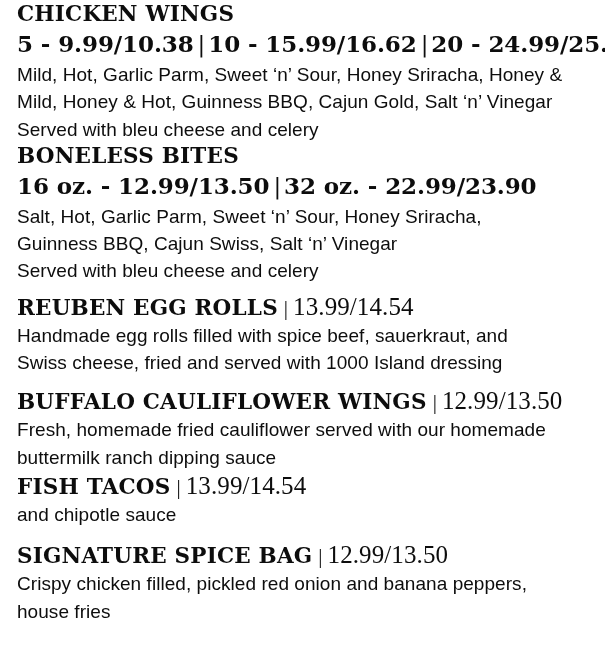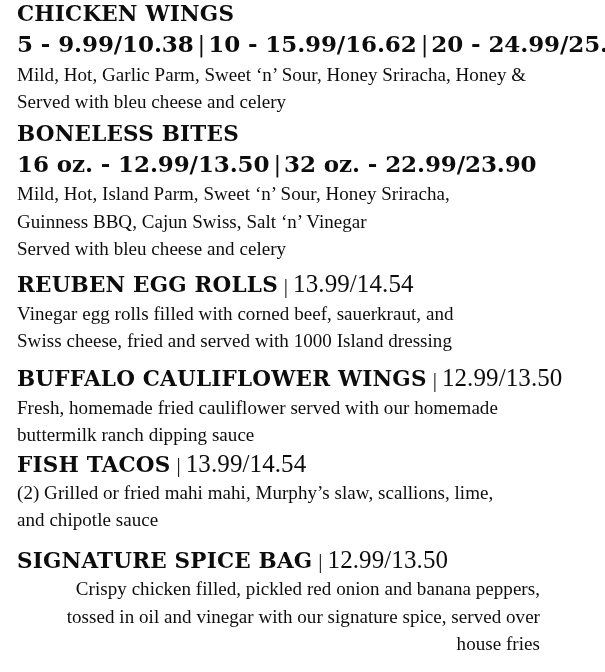--- a/index.html
+++ b/index.html
@@ -17,25 +17,25 @@
   }
   .menu {
     padding: 1px 8px 0 17px;
     box-sizing: border-box;
     width: 548px;
   }
   .section {
     margin: 0;
   }
   .sec-wings   { margin-top: 0px; }
-  .sec-boneless{ margin-top: 5px; }
+  .sec-boneless{ }
   .sec-reuben  { margin-top: 7px; }
   .sec-cauli   { margin-top: 9px; }
   .sec-tacos   { margin-top: 0; }
-  .sec-spice   { margin-top: 11px; text-align: right; }
+  .sec-spice   { margin-top: 11px; }
 
   .heading {
     font-family: "DejaVu Serif", "Liberation Serif", serif;
     font-weight: bold;
     font-size: 21.5px;
     letter-spacing: 0.2px;
     line-height: 1.22;
     margin: 0;
     white-space: nowrap;
   }
@@ -67,87 +67,86 @@
     letter-spacing: -0.1px;
     line-height: 1.42;
     margin: 1px 0 0 0;
     white-space: nowrap;
   }
   .price-line .bar {
     font-weight: normal;
     padding: 0 3px 0 4px;
   }
   .desc {
-    font-family: Liberation Serif, serif;
+    font-family: Liberation Sans, sans-serif;
     font-weight: normal;
     font-size: 19px;
     line-height: 1.385;
     margin: 1px 0 0 0;
     letter-spacing: 0.05px;
     white-space: nowrap;
   }
 </style>
 </head>
 <body>
 
 <div class="menu">
 
   <div class="section sec-wings">
     <div class="heading">CHICKEN WINGS</div>
     <div class="price-line">
       <span>5 - 9.99/10.38</span><span class="bar">|</span><span>10 - 15.99/16.62</span><span class="bar">|</span><span>20 - 24.99/25.98</span>
     </div>
     <div class="desc">Mild, Hot, Garlic Parm, Sweet ‘n’ Sour, Honey Sriracha, Honey &amp;</div>
+    <div class="desc">Mild, Honey &amp; Hot, Guinness BBQ, Cajun Gold, Salt ‘n’ Vinegar</div>
     <div class="desc">Served with bleu cheese and celery</div>
   </div>
 
   <div class="section sec-boneless">
     <div class="heading">BONELESS BITES</div>
     <div class="price-line">
       <span>16 oz. - 12.99/13.50</span><span class="bar">|</span><span>32 oz. - 22.99/23.90</span>
     </div>
-    <div class="desc">Mild, Hot, Island Parm, Sweet ‘n’ Sour, Honey Sriracha,</div>
+    <div class="desc">Salt, Hot, Garlic Parm, Sweet ‘n’ Sour, Honey Sriracha,</div>
     <div class="desc">Guinness BBQ, Cajun Swiss, Salt ‘n’ Vinegar</div>
     <div class="desc">Served with bleu cheese and celery</div>
   </div>
 
   <div class="section sec-reuben">
     <div class="heading-row">
       <span class="heading">REUBEN EGG ROLLS</span>
       <span class="sep">|</span>
       <span class="price-inline">13.99/14.54</span>
     </div>
-    <div class="desc">Vinegar egg rolls filled with corned beef, sauerkraut, and</div>
+    <div class="desc">Handmade egg rolls filled with spice beef, sauerkraut, and</div>
     <div class="desc">Swiss cheese, fried and served with 1000 Island dressing</div>
   </div>
 
   <div class="section sec-cauli">
     <div class="heading-row">
       <span class="heading">BUFFALO CAULIFLOWER WINGS</span>
       <span class="sep">|</span>
       <span class="price-inline">12.99/13.50</span>
     </div>
     <div class="desc">Fresh, homemade fried cauliflower served with our homemade</div>
     <div class="desc">buttermilk ranch dipping sauce</div>
   </div>
 
   <div class="section sec-tacos">
     <div class="heading-row">
       <span class="heading">FISH TACOS</span>
       <span class="sep">|</span>
       <span class="price-inline">13.99/14.54</span>
     </div>
-    <div class="desc">(2) Grilled or fried mahi mahi, Murphy’s slaw, scallions, lime,</div>
     <div class="desc">and chipotle sauce</div>
   </div>
 
   <div class="section sec-spice">
     <div class="heading-row">
       <span class="heading">SIGNATURE SPICE BAG</span>
       <span class="sep">|</span>
       <span class="price-inline">12.99/13.50</span>
     </div>
     <div class="desc">Crispy chicken filled, pickled red onion and banana peppers,</div>
-    <div class="desc">tossed in oil and vinegar with our signature spice, served over</div>
     <div class="desc">house fries</div>
   </div>
 
 </div>
 
 </body></html>

